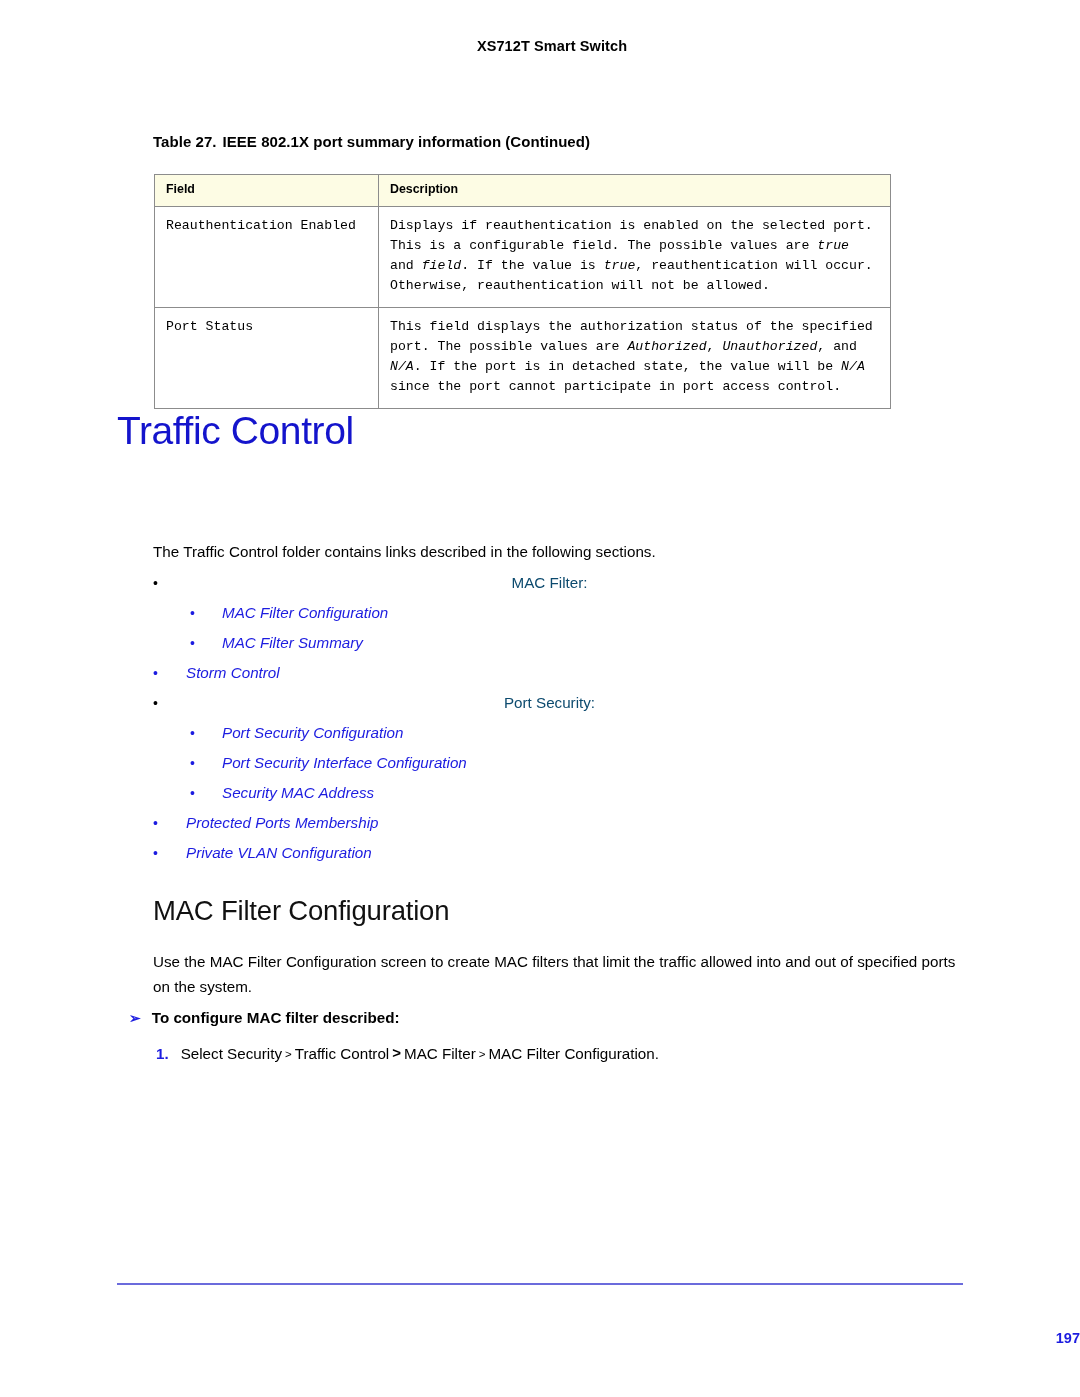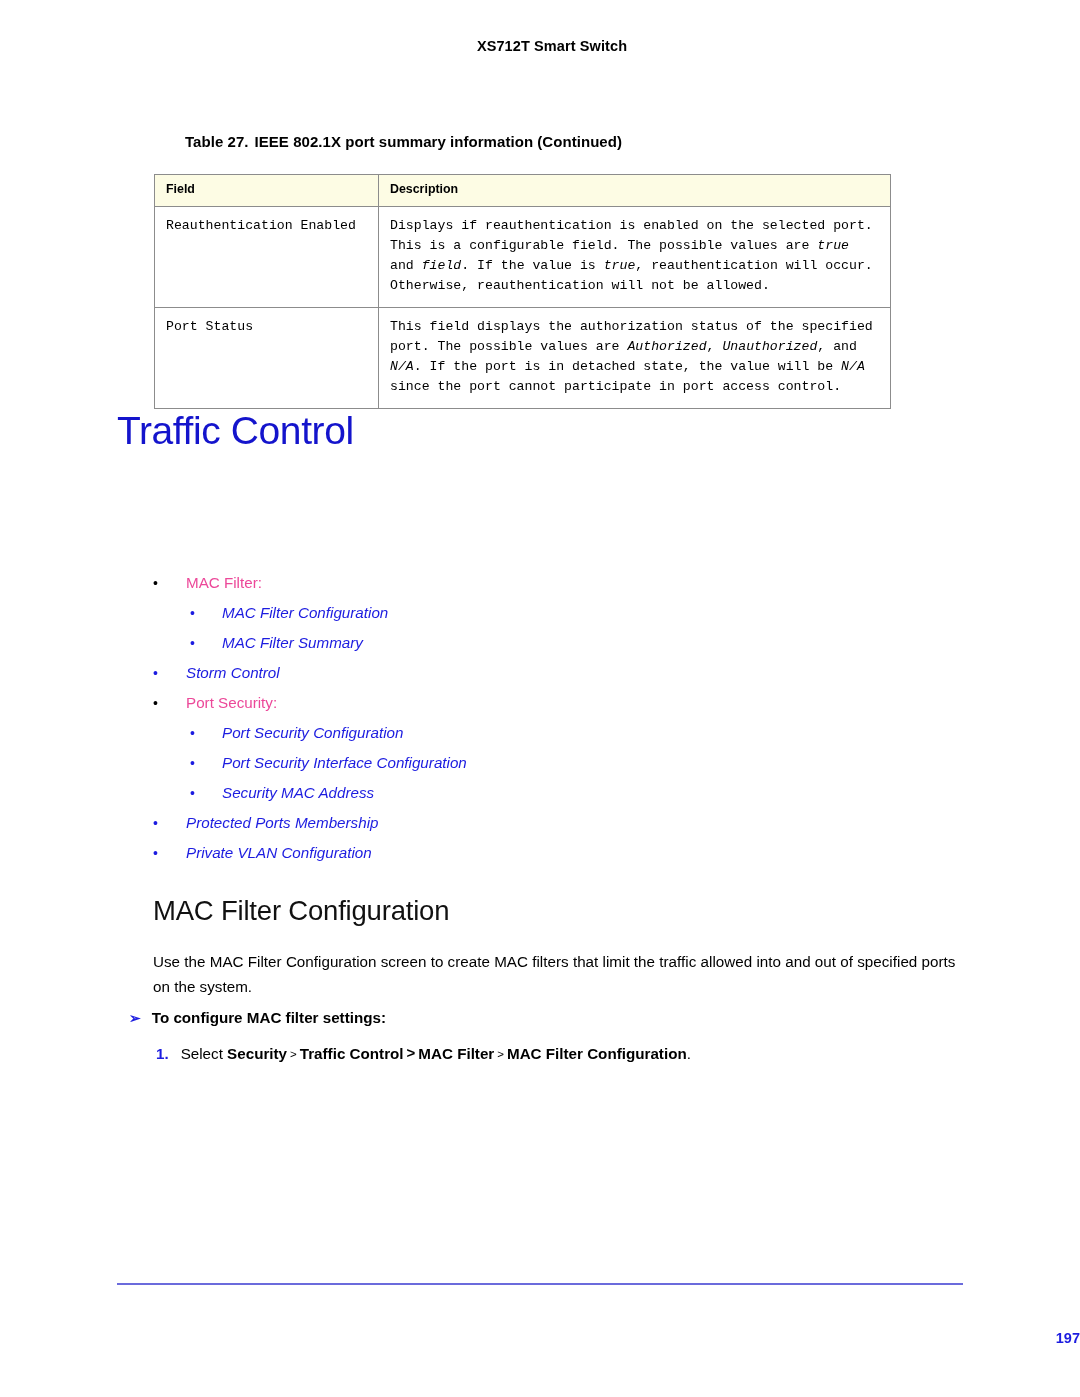--- a/index.html
+++ b/index.html
@@ -39,21 +39,21 @@
 
   
   .table-caption {
     position: absolute;
     top: 133px;
     left: 153px;
     font-size: 15px;
     font-weight: bold;
     letter-spacing: 0.05px;
   }
-  .table-caption .cap-num { margin-right: 6px; margin-left: 32px; }
+  .table-caption .cap-num { margin-right: 6px; }
 
   
   .data-table {
     position: absolute;
     top: 174px;
     left: 154px;
     width: 736px;
     border-collapse: collapse;
     table-layout: fixed;
     font-size: 13.2px;
@@ -136,21 +136,21 @@
   .li-row.lvl2 { padding-left: 37px; }
   .li-bullet {
     flex: 0 0 auto;
     width: 33px;
     text-align: left;
     font-size: 14px;
     line-height: 30px;
   }
   .li-row.lvl2 .li-bullet { width: 32px; }
   .li-text { flex: 1 1 auto; }
-  .li-text.plain { color: #ec4899; }
+  .li-text.plain { color: #0c4a6e; text-align: center; }
   .li-text.link  { color: #1c1ce0; font-style: italic; }
   .li-bullet.plain { color: #000000; }
   .li-bullet.link  { color: #1c1ce0; }
 
   
   .proc-head {
     position: absolute;
     top: 1007px;
     left: 129px;
     font-size: 15.2px;
@@ -174,21 +174,21 @@
     line-height: 24px;
     display: flex;
     align-items: baseline;
     white-space: nowrap;
   }
   .step-num {
     color: #1c1ce0;
     font-weight: bold;
     margin-right: 12px;
   }
-  .step-text b { font-weight: bold; }
+  .step-text b { font-weight: normal; }
   .step-sep {
     font-size: 11.5px;
     font-weight: normal;
     padding: 0 3px;
     position: relative;
     top: -1px;
   }
   .step-sep.big {
     font-size: 15px;
     font-weight: bold;
@@ -245,20 +245,21 @@
         <tr>
           <td class="field-cell">Port Status</td>
           <td><span>This field displays the authorization status of the specified port. The possible values are </span><em>Authorized</em><span>, </span><em>Unauthorized</em><span>, and </span><em>N/A</em><span>. If the port is in detached state, the value will be </span><em>N/A</em><span> since the port cannot participate in port access control.</span></td>
         </tr>
       </tbody>
   </table>
 
   <div class="h1-title">Traffic Control</div>
 
 
+  <div class="para para-folder">The Traffic Control folder contains links described in the following sections.</div>
 
   <div class="link-list" id="link-list">
       <div class="li-row lvl1">
         <span class="li-bullet plain">•</span>
         <span class="li-text plain">MAC Filter:</span>
       </div>
       <div class="li-row lvl2">
         <span class="li-bullet link">•</span>
         <span class="li-text link">MAC Filter Configuration</span>
       </div>
@@ -295,21 +296,21 @@
         <span class="li-text link">Private VLAN Configuration</span>
       </div>
     </div>
 
   <div class="h2-title">MAC Filter Configuration</div>
 
   <div class="para para-usemac">Use the MAC Filter Configuration screen to create MAC filters that limit the traffic allowed into and out of specified ports on the system.</div>
 
   <div class="proc-head">
     <span class="proc-arrow">➢</span>
-    <span>To configure MAC filter settings:</span>
+    <span>To configure MAC filter described:</span>
   </div>
 
   <div class="proc-step">
     <span class="step-num">1.</span>
     <span class="step-text" id="step-text"><span>Select </span><b>Security</b><span class="step-sep">&gt;</span><b>Traffic Control</b><span class="step-sep big">&gt;</span><b>MAC Filter</b><span class="step-sep">&gt;</span><b>MAC Filter Configuration</b><span>.</span></span>
   </div>
 
   <div class="footer-rule"></div>
   <div class="footer-page">197</div>
 

